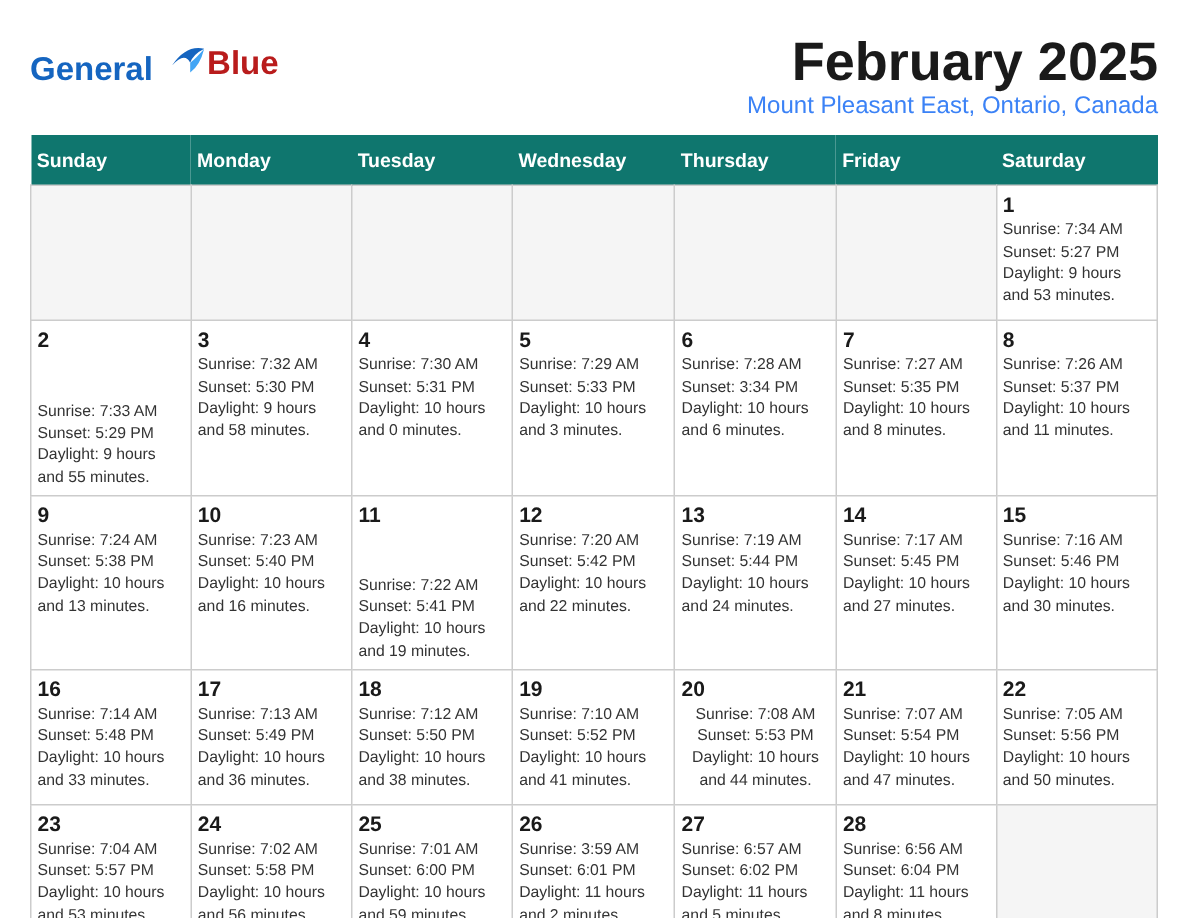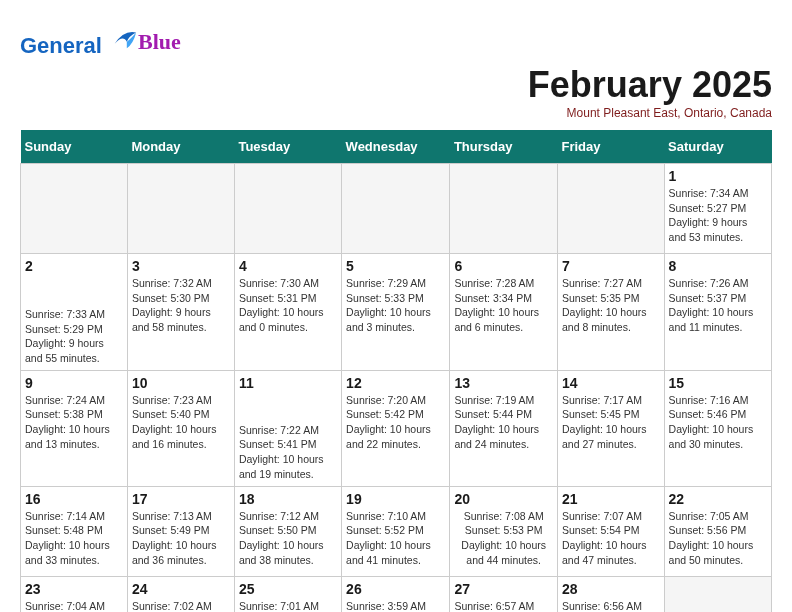--- a/index.html
+++ b/index.html
@@ -35,25 +35,24 @@
       height: 28px;
       margin-left: 2px;
     }
     .title-area {
       text-align: right;
     }
     .main-title {
       font-size: 36px;
       font-weight: bold;
       color: #1a1a1a;
-      margin-top: 44px;
     }
     .sub-title {
-      font-size: 12px;
-      color: #7f1d1d;
+      font-size: 16px;
+      color: #3b82f6;
     }
     .calendar {
       width: 100%;
       border-collapse: collapse;
       font-size: 11px;
     }
     .calendar th {
       background: #0f766e;
       color: #fff;
       padding: 9px 4px;
@@ -92,21 +91,21 @@
   <div class="logo">
     <div>
       <div style="display:flex;align-items:center;">
         <div class="logo-text">
           <span>General</span>
           <svg class="logo-icon" viewBox="0 0 30 30">
             <path d="M5 20 Q15 5 28 8 Q20 12 18 18 Q14 10 5 20Z" fill="#1565c0"></path>
             <path d="M18 18 Q22 15 28 8 Q25 20 18 25Z" fill="#42a5f5"></path>
           </svg>
         </div>
-        <div class="logo-text" style="color:#a21caf;font-size:22px;font-family:Liberation Serif, serif;">Blue</div>
+        <div class="logo-text" style="color:#b91c1c;font-size:22px;">Blue</div>
       </div>
     </div>
   </div>
   <div class="title-area">
     <div class="main-title">February 2025</div>
     <div class="sub-title">Mount Pleasant East, Ontario, Canada</div>
   </div>
 </div>
 
 <table class="calendar">

